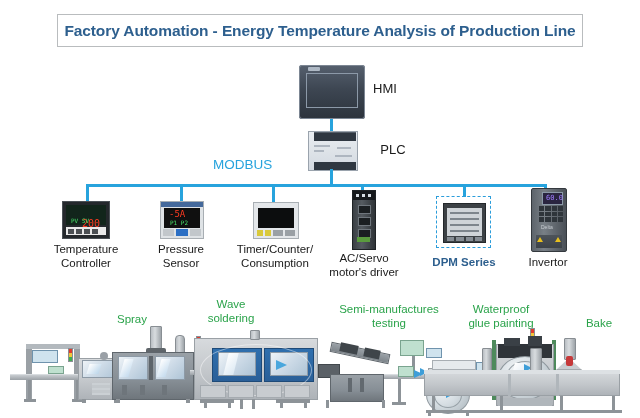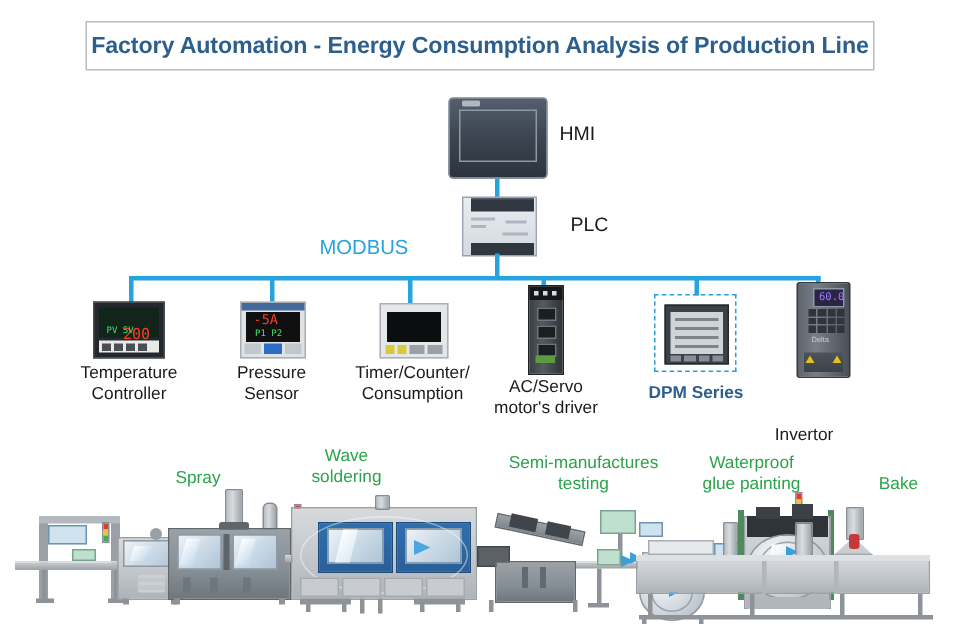--- a/index.html
+++ b/index.html
@@ -455,21 +455,21 @@
     background: radial-gradient(circle at 35% 32%, #f3f6f8 0%, #d5dde2 45%, #aab4ba 100%);
     border: 1px solid #8e979d;
   }
 </style>
 </head>
 <body>
 
 <div id="stage">
 
   <div id="title-box">
-    <div id="title-text">Factory Automation - Energy Consumption Analysis of Production Line</div>
+    <div id="title-text">Factory Automation - Energy Temperature Analysis of Production Line</div>
   </div>
 
   <div id="hmi">
     <div id="hmi-logo"></div>
     <div id="hmi-screen"></div>
   </div>
   <div class="dev-label" style="left:373px;top:82px;width:40px;text-align:left;font-size:13px;">HMI</div>
 
   <div class="bus bus-v" style="left:330px;top:119px;height:13px;"></div>
 
@@ -585,21 +585,21 @@
         <i></i>
         <i></i>
         <i></i>
         <i></i>
     </div>
     <div id="inv-logo">Delta</div>
     <div id="inv-vent"></div>
     <div class="inv-warn" style="left:5px;"></div>
     <div class="inv-warn" style="right:5px;"></div>
   </div>
-  <div class="dev-label" style="left:506px;top:256px;width:60px;margin-top:28px;">Invertor</div>
+  <div class="dev-label" style="left:518px;top:256px;width:60px;">Invertor</div>
 
   <div class="stage-label" style="left:107px;top:313px;width:50px;">Spray</div>
   <div class="stage-label" style="left:330px;top:303px;width:118px;">Semi-manufactures
 testing</div>
   <div class="stage-label" style="left:191px;top:298px;width:80px;">Wave
 soldering</div>
   <div class="stage-label" style="left:455px;top:303px;width:92px;">Waterproof
 glue painting</div>
   <div class="stage-label" style="left:577px;top:317px;width:44px;">Bake</div>
 

